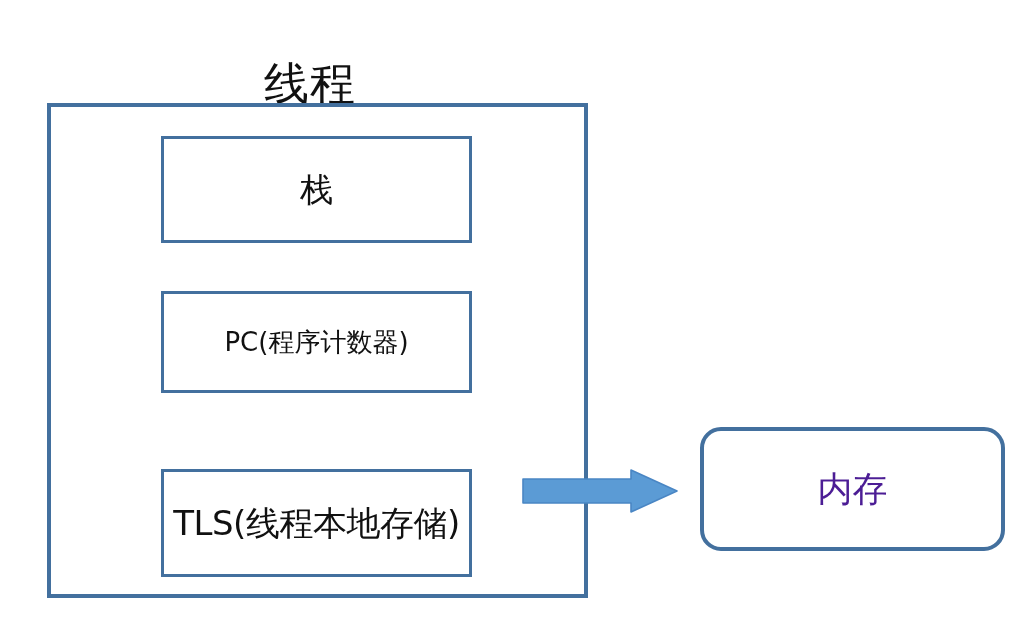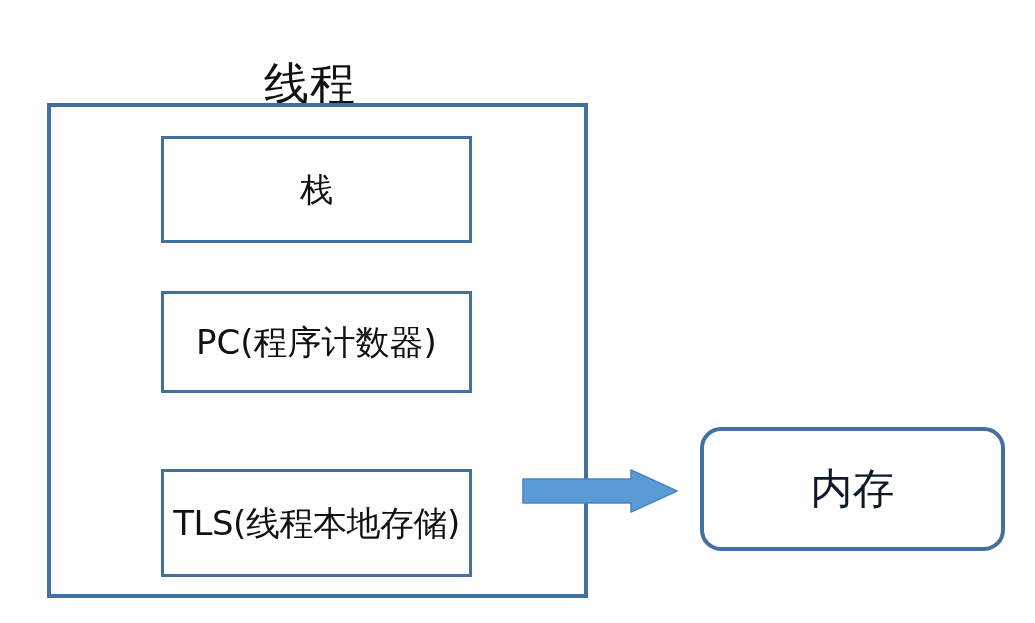--- a/index.html
+++ b/index.html
@@ -75,21 +75,21 @@
     width: 311px;
     height: 102px;
   }
   .box-tls {
     left: 161px;
     top: 469px;
     width: 311px;
     height: 108px;
   }
   
-  .box-pc .box-label { font-size: 34px; }
+  .box-pc .box-label { font-size: 26px; }
   .box-tls .box-label { font-size: 34px; letter-spacing: -0.5px; }
 
   
   .block-arrow {
     position: absolute;
     left: 521px;
     top: 468px;
     width: 158px;
     height: 46px;
   }
@@ -104,22 +104,22 @@
     height: 124px;
     box-sizing: border-box;
     border: 4px solid #43709E;
     border-radius: 21px;
     background: #ffffff;
     display: flex;
     align-items: center;
     justify-content: center;
   }
   .memory-box .box-label {
-    font-size: 42px;
-    color: #0f172a;
+    font-size: 35px;
+    color: #4c1d95;
     white-space: nowrap;
     line-height: 1;
   }
 </style>
 </head>
 <body>
 
 <div id="canvas">
 
   <div class="diagram-title">线程</div>

